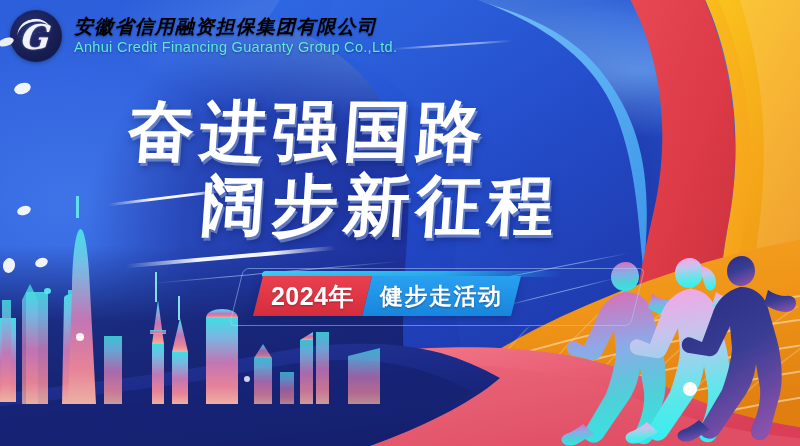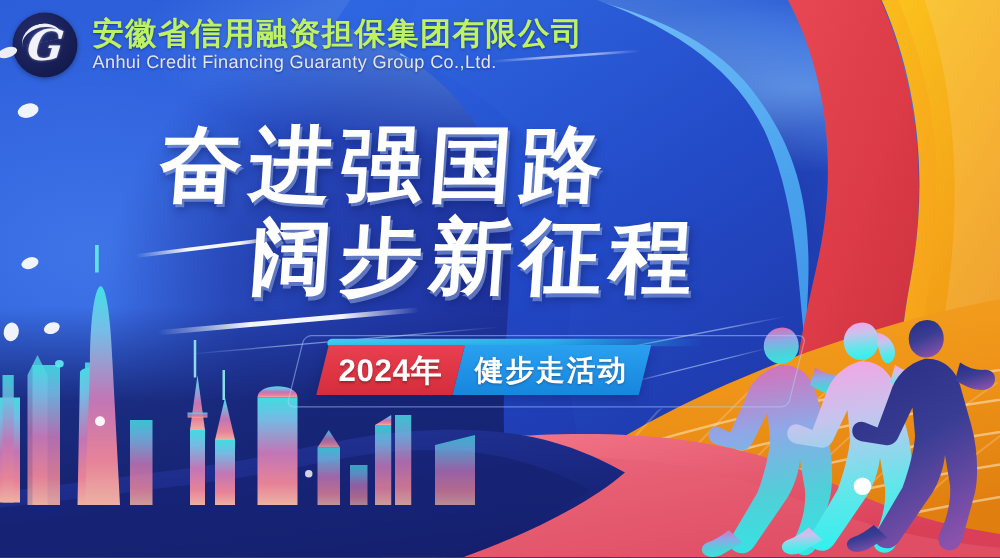--- a/index.html
+++ b/index.html
@@ -98,31 +98,32 @@
   }
   .logo-dash {
     position:absolute; left: -12px; top: 28px;
     width: 16px; height: 8px;
     background: #eceef5;
     border-radius: 50%;
     transform: rotate(-18deg);
   }
   .corp-names { display:flex; flex-direction:column; gap: 2px; }
   .corp-cn {
-    font-size: 25px;
+    font-size: 19px;
     font-weight: 700;
-    color: #bef264;
+    color: #000000;
     letter-spacing: 1.2px;
     line-height: 1.15;
     text-shadow: 0 1px 2px rgba(10,20,70,0.5);
+    font-style: italic;
   }
   .corp-en {
     font-size: 14.5px;
     font-weight: 400;
-    color: #e5e5e5;
+    color: #5eead4;
     letter-spacing: 0.3px;
     line-height: 1.1;
     text-shadow: 0 1px 2px rgba(10,20,70,0.45);
   }
 
   
   .headline { position:absolute; z-index: 35; }
   .hl-line {
     font-size: 66px;
     font-weight: 900;

